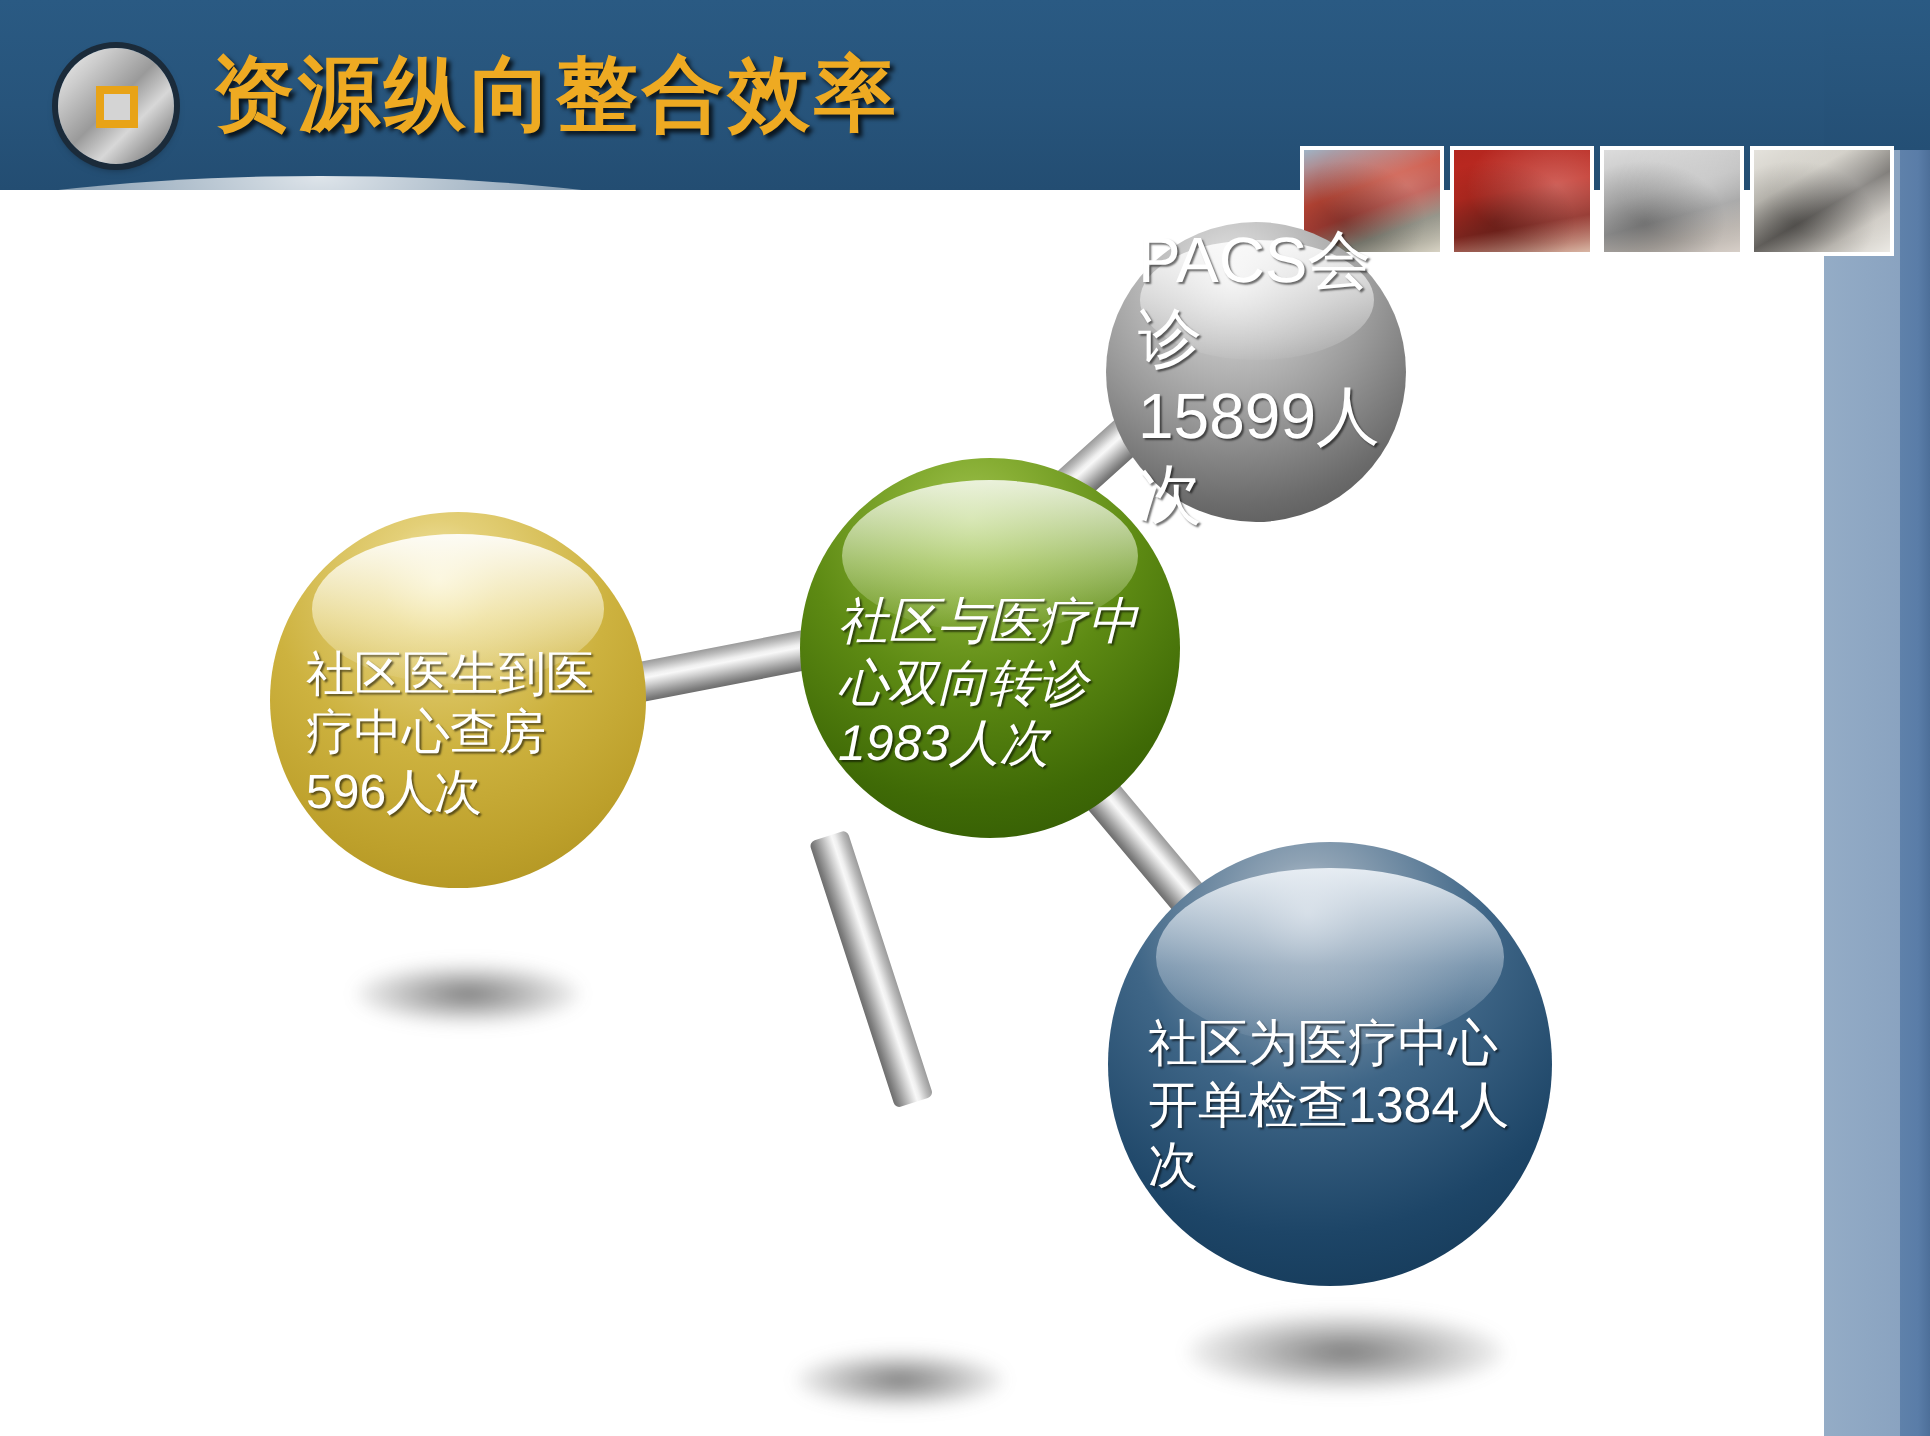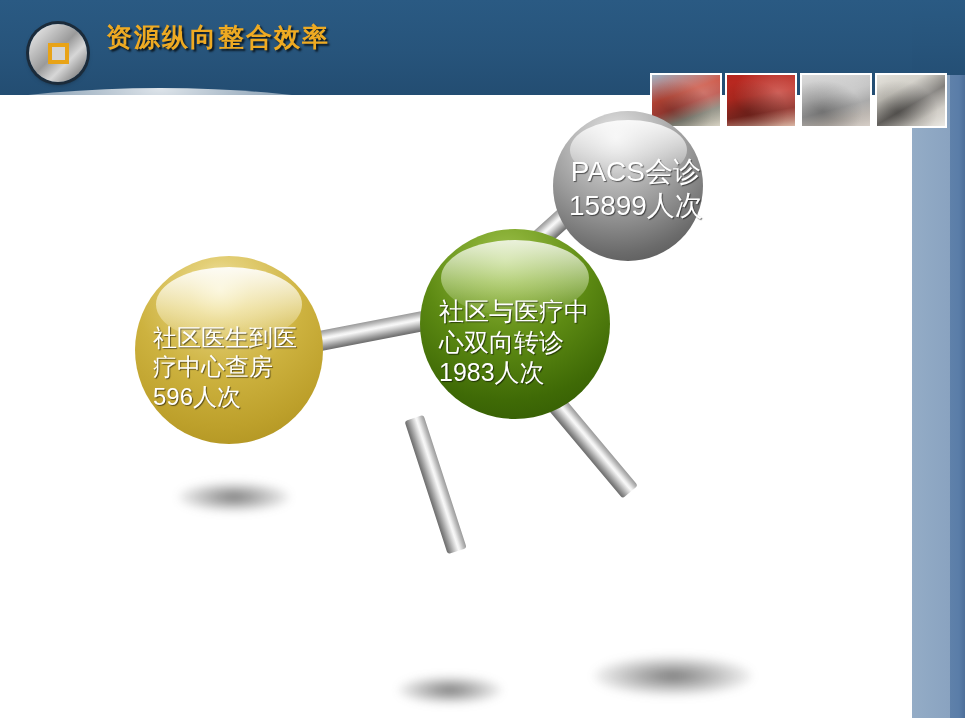--- a/index.html
+++ b/index.html
@@ -89,21 +89,21 @@
     border: 4px solid #e8a317;
     box-sizing: border-box;
     background: #d4d4d4;
   }
 
   
   .title {
     position: absolute;
     top: 20px;
     left: 106px;
-    font-size: 26px;
+    font-size: 41px;
     font-weight: bold;
     color: #eeaa22;
     letter-spacing: 2px;
     text-shadow: 2px 2px 2px rgba(0,0,0,0.75);
     white-space: nowrap;
   }
 
   
   .thumbs {
     position: absolute;
@@ -255,26 +255,32 @@
 
   <div class="bubble b-gold" style="left:135px; top:256px; width:188px; height:188px;">
     <div class="gloss"></div>
     <div class="label" style="font-size:24px; padding-left:18px; padding-top:34px;">社区医生到医
 疗中心查房
 596人次</div>
   </div>
 
   <div class="bubble b-pacs" style="left:553px; top:111px; width:150px; height:150px;">
     <div class="gloss"></div>
-    <div class="label" style="font-size:28px; padding-left:16px; padding-top:6px;text-align:center;">PACS会诊
+    <div class="label" style="font-size:32px; padding-left:16px; padding-top:6px;">PACS会诊
 15899人次</div>
   </div>
 
-
-  <div class="bubble b-green" style="left:420px; top:229px; width:190px; height:190px;">
+  <div class="bubble b-steel" style="left:554px; top:421px; width:222px; height:222px;">
+    <div class="gloss"></div>
+    <div class="label" style="font-size:25px; padding-left:20px; padding-top:42px;">社区为医疗中心
+开单检查1384人
+次</div>
+  </div>
+
+  <div class="bubble b-green" style="left:400px; top:229px; width:190px; height:190px;font-style:italic;">
     <div class="gloss"></div>
     <div class="label" style="font-size:25px; padding-left:19px; padding-top:36px;">社区与医疗中
 心双向转诊
 1983人次</div>
   </div>
 
 
 </div>
 
 </body></html>

